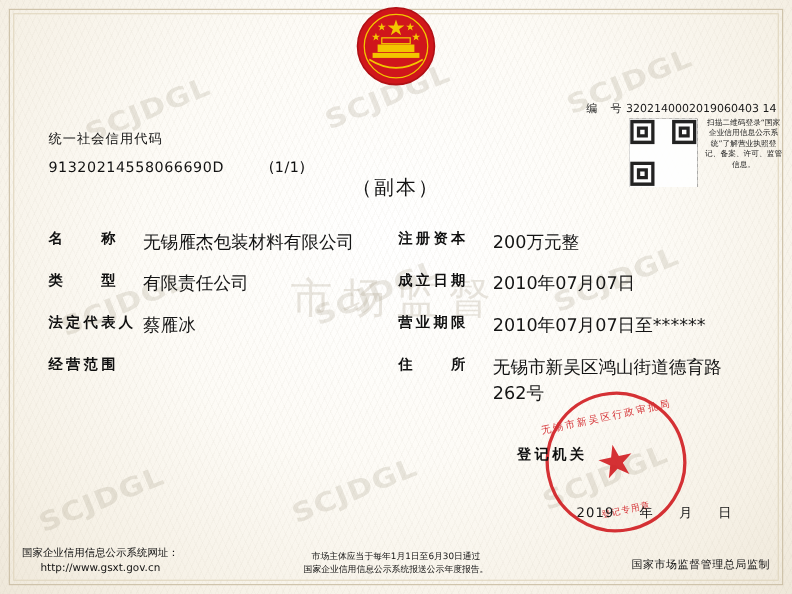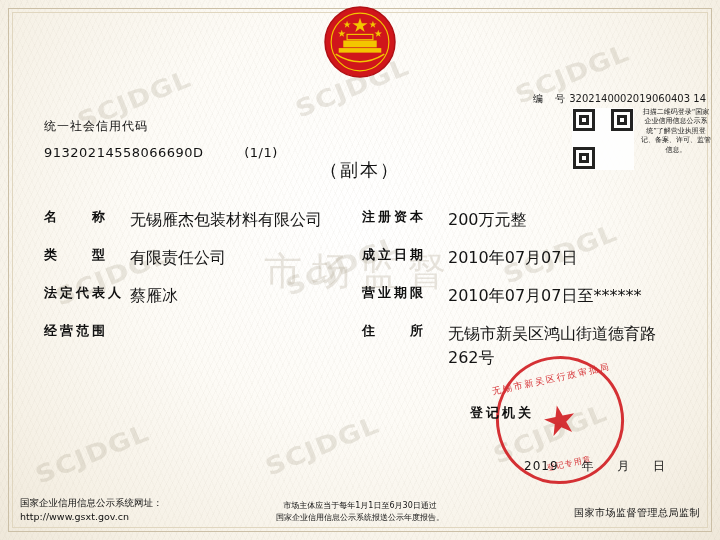--- a/index.html
+++ b/index.html
@@ -288,20 +288,21 @@
   .issue-date span { margin-right: 18px; }
 
   
   .footer-left {
     position: absolute;
     left: 20px;
     bottom: 16px;
     font-size: 9.5px;
     color: #111;
     line-height: 1.5;
+    text-align: center;
   }
   .footer-center {
     position: absolute;
     left: 50%;
     transform: translateX(-50%);
     bottom: 16px;
     font-size: 8px;
     color: #111;
     line-height: 1.5;
     text-align: center;

